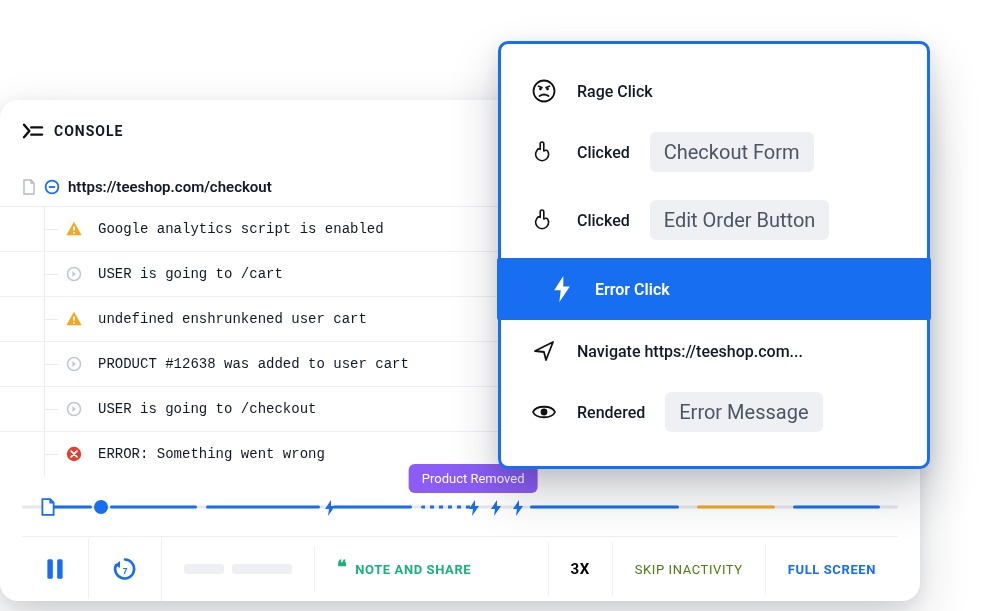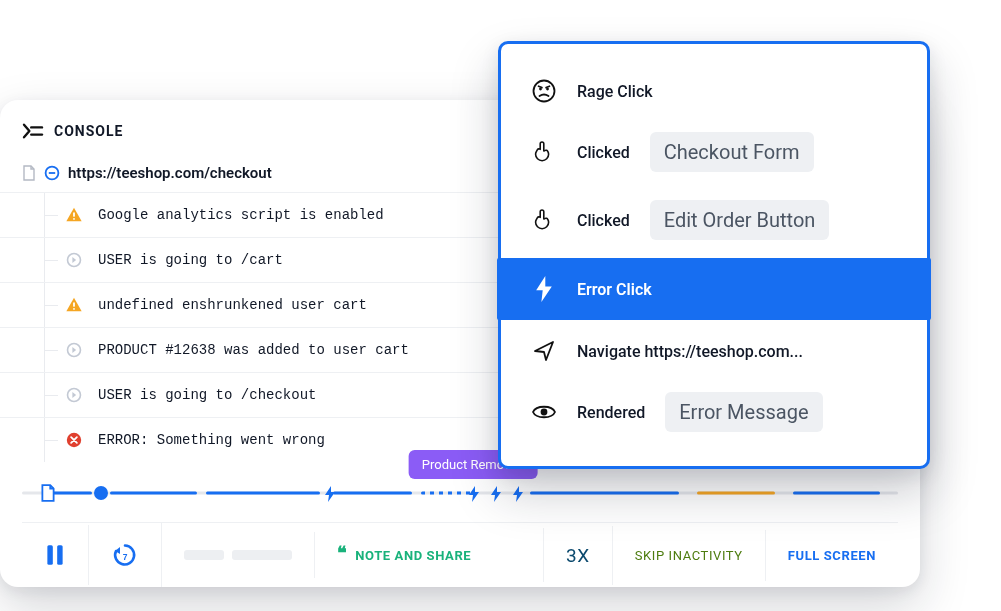--- a/index.html
+++ b/index.html
@@ -17,20 +17,21 @@
   }
   .console-title { font-weight:700; letter-spacing:1px; font-size:14px; color:#111827; margin-left:10px; }
   .console-header .spacer { flex:1; }
   .filter-btn { font-size:12px; font-weight:700; color:#4b5563; letter-spacing:.5px; padding:8px 14px; border-radius:6px; cursor:pointer; background:transparent; }
   .filter-btn.active { background:#e5e7eb; color:#374151; }
   .filter-btn + .filter-btn { margin-left:8px; }
 
   .console-url-row {
     display:flex; align-items:center; gap:8px; padding:8px 22px 10px 22px;
     border-bottom:1px solid #eef0f3;
+    margin-top:14px;
   }
   .console-url-row .url { font-weight:600; font-size:15px; color:#111827; }
 
   .log-list { }
   .log-row {
     display:flex; align-items:center; gap:14px;
     padding:12px 22px 12px 64px; border-bottom:1px solid #eef0f3;
     font-family:"SFMono-Regular",Consolas,"Liberation Mono",Menlo,monospace;
     font-size:14px; color:#111827;
   }
@@ -69,21 +70,21 @@
   .ctrl-cell {
     padding:18px 22px; display:flex; align-items:center; gap:10px;
     border-right:1px solid #eef0f3;
   }
   .ctrl-cell:last-child { border-right:none; }
   .ctrl-icon-btn { color:#176ef1; cursor:pointer; display:flex; align-items:center; justify-content:center; }
   .skel { width:40px; height:10px; border-radius:3px; background:#edeff2; }
   .skel.lg { width:60px; }
   .note-share { color:#19b27b; font-weight:700; letter-spacing:.6px; font-size:13px; display:flex; align-items:center; gap:8px; }
   .note-share .quotes { font-size:18px; line-height:1; position:relative; top:-2px; }
-  .speed { font-weight:400; color:#0c4a6e; letter-spacing:.5px; font-size:19px; }
+  .speed { font-weight:700; color:#000000; letter-spacing:.5px; font-size:15px; }
   .skipin { color:#4d7c0f; font-weight:400; letter-spacing:.6px; font-size:13px; }
   .fullscreen { color:#176ef1; font-weight:700; letter-spacing:.6px; font-size:13px; }
 
   
   .events-panel {
     position:absolute; top:21px; left:498px; width:432px;
     background:#fff; border:3px solid #176ef1; border-radius:10px;
     box-shadow:0 24px 48px rgba(22,28,45,0.22), 0 6px 18px rgba(22,28,45,0.10);
     padding:20px 0;
     margin-top:20px;
@@ -92,21 +93,21 @@
     display:flex; align-items:center; gap:20px; padding:14px 30px;
     font-size:16px; color:#111827;
   }
   .event-row .ev-icon { width:26px; height:26px; display:flex; align-items:center; justify-content:center; color:#111827; flex-shrink:0; }
   .event-row .ev-label { font-weight:500; }
   .event-row .chip {
     background:#eef0f3; color:#4b5563; padding:8px 14px; border-radius:6px;
     font-size:20px;
   }
   .event-row.active {
-    background:#176ef1; color:#fff; margin:4px -4px; padding:18px 34px;
+    background:#176ef1; color:#fff; margin:4px -4px; padding:18px 52px;
     border-radius:2px;
   }
   .event-row.active .ev-icon { color:#fff; }
   .event-row.active .ev-label { font-weight:600; color:#fff; }
 
   .events-panel::-webkit-scrollbar{width:0}
 
   svg { display:block; }
 </style>
 </head>

